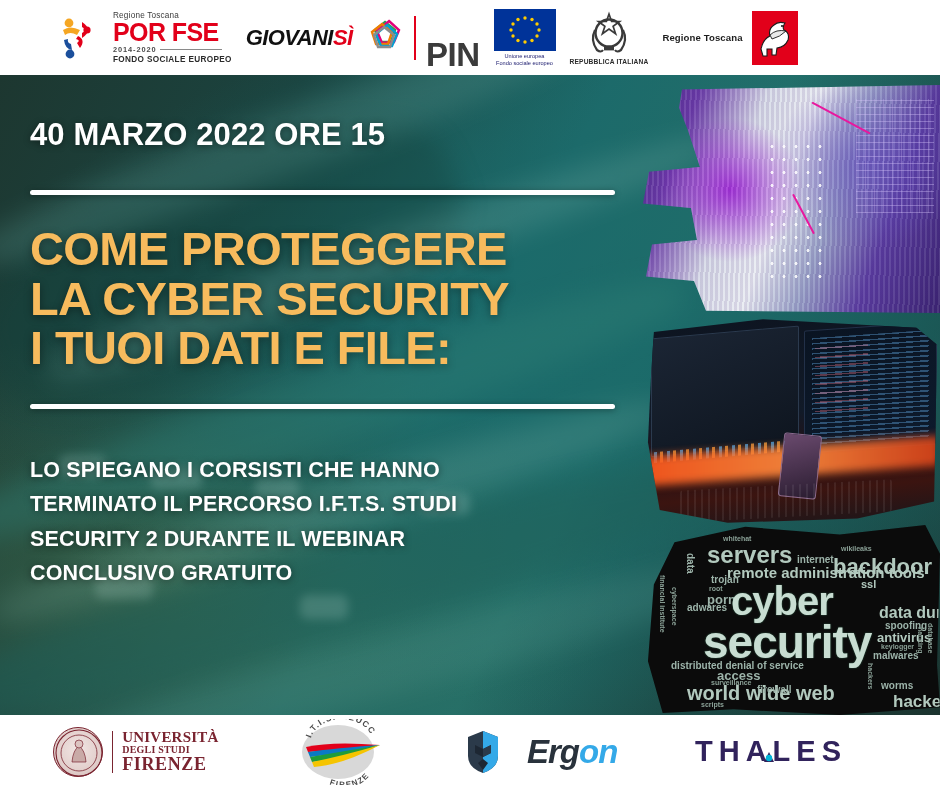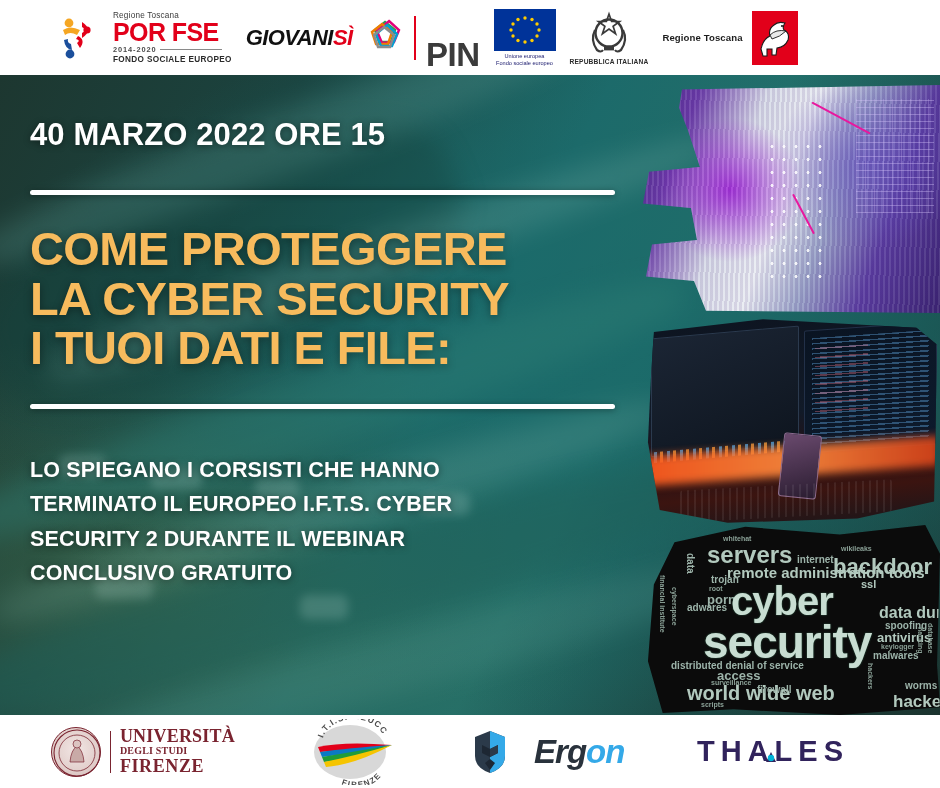--- a/index.html
+++ b/index.html
@@ -200,21 +200,21 @@
     justify-content:space-around; padding:0 14px;
   }
   
   .unifi { display:flex; align-items:center; gap:9px; }
   .unifi-seal { width:50px; height:50px; border-radius:50%;
     border:1.6px solid #7a2430; position:relative; flex:none;
     background:radial-gradient(circle at 50% 45%, #f2e6e4 0%, #e2cfcc 60%, #cdb4b1 100%); }
   .unifi-bar { width:1.4px; height:42px; background:#7a2430; flex:none; }
   .unifi-tx { display:flex; flex-direction:column; line-height:1.07;
     font-family:"Liberation Serif", serif; color:#7a2430; }
-  .unifi-tx b:nth-child(1){ font-size:18px; font-weight:700; letter-spacing:.2px; }
+  .unifi-tx b:nth-child(1){ font-size:15px; font-weight:700; letter-spacing:.2px; }
   .unifi-tx b:nth-child(2){ font-size:10px; font-weight:700; letter-spacing:.2px; }
   .unifi-tx b:nth-child(3){ font-size:18px; font-weight:700; letter-spacing:.6px; }
 
   
   .meucci { position:relative; width:92px; height:66px; flex:none; }
   .meucci-disc { position:absolute; left:6px; top:6px; width:72px; height:54px;
     border-radius:50%; background:#d8d8d8; }
 
   
   .ergon { display:flex; align-items:center; gap:27px; }
@@ -389,21 +389,21 @@
         <span class="m" style="left:232px; top:108px; font-size:13px;">antivirus</span>
         <span class="xs" style="left:236px; top:120px;">keylogger</span>
         <span class="s" style="left:228px; top:128px;">malwares</span>
         <span class="big" style="left:86px; top:58px; font-size:40px;">CYBER</span>
         <span class="big" style="left:58px; top:96px; font-size:46px;">SECURITY</span>
         <span class="s" style="left:26px; top:138px;">distributed denial of service</span>
         <span class="s" style="left:72px; top:146px; font-size:13px;">access</span>
         <span class="m" style="left:42px; top:160px; font-size:20px;">world wide web</span>
         <span class="xs" style="left:66px; top:156px;">surveillance</span>
         <span class="s" style="left:112px; top:162px;">firewall</span>
-        <span class="s" style="left:260px; top:158px;">worms</span>
+        <span class="s" style="left:236px; top:158px;">worms</span>
         <span class="m" style="left:248px; top:170px; font-size:17px;">hackers</span>
         <span class="xs v" style="left:14px; top:52px;">financial institute</span>
         <span class="xs v" style="left:26px; top:64px;">cyberspace</span>
         <span class="s v" style="left:40px; top:30px;">data</span>
         <span class="xs v" style="left:272px; top:104px;">hacking</span>
         <span class="xs v" style="left:282px; top:100px;">database</span>
         <span class="xs v" style="left:222px; top:140px;">hackers</span>
         <span class="xs" style="left:56px; top:178px;">scripts</span>
       </div>
     </div>
@@ -412,21 +412,21 @@
       <div class="eyebrow">40 MARZO 2022  ORE 15</div>
       <div class="rule rule-top"></div>
       <div class="headline">
         <div>COME PROTEGGERE</div>
         <div>LA CYBER SECURITY</div>
         <div>I TUOI DATI E FILE:</div>
       </div>
       <div class="rule rule-bot"></div>
       <div class="body">
         <div>LO SPIEGANO I CORSISTI CHE HANNO</div>
-        <div>TERMINATO IL EUROPEO I.F.T.S. CYBER</div>
+        <div>TERMINATO IL PERCORSO I.F.T.S. STUDI</div>
         <div>SECURITY 2 DURANTE IL WEBINAR</div>
         <div class="lastline">CONCLUSIVO GRATUITO</div>
       </div>
     </div>
   </div>
 
   <div class="botbar">
 
     <div class="unifi">
       <div class="unifi-seal">

